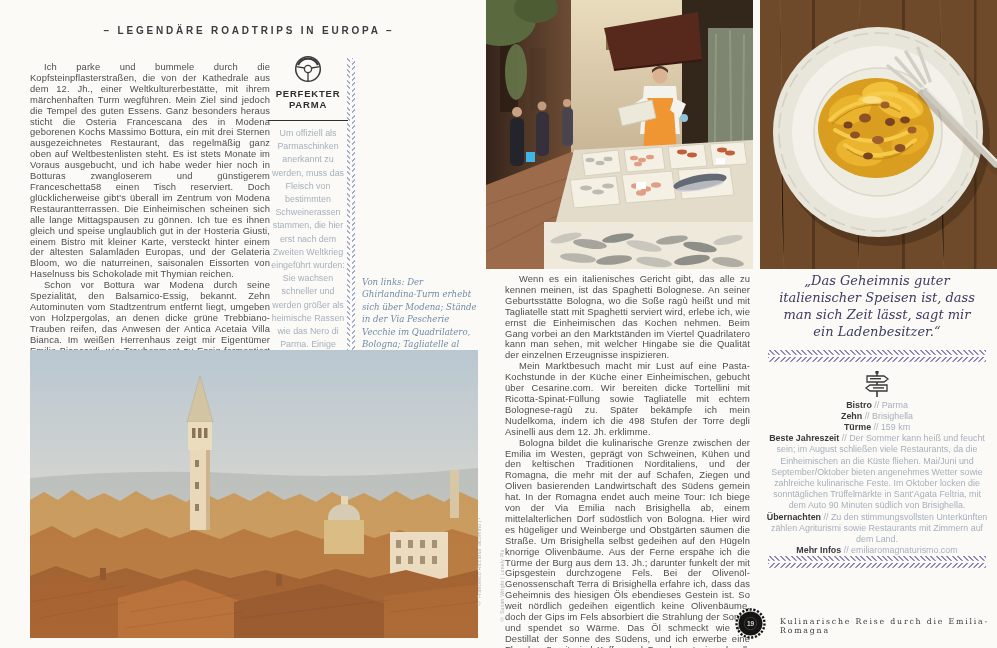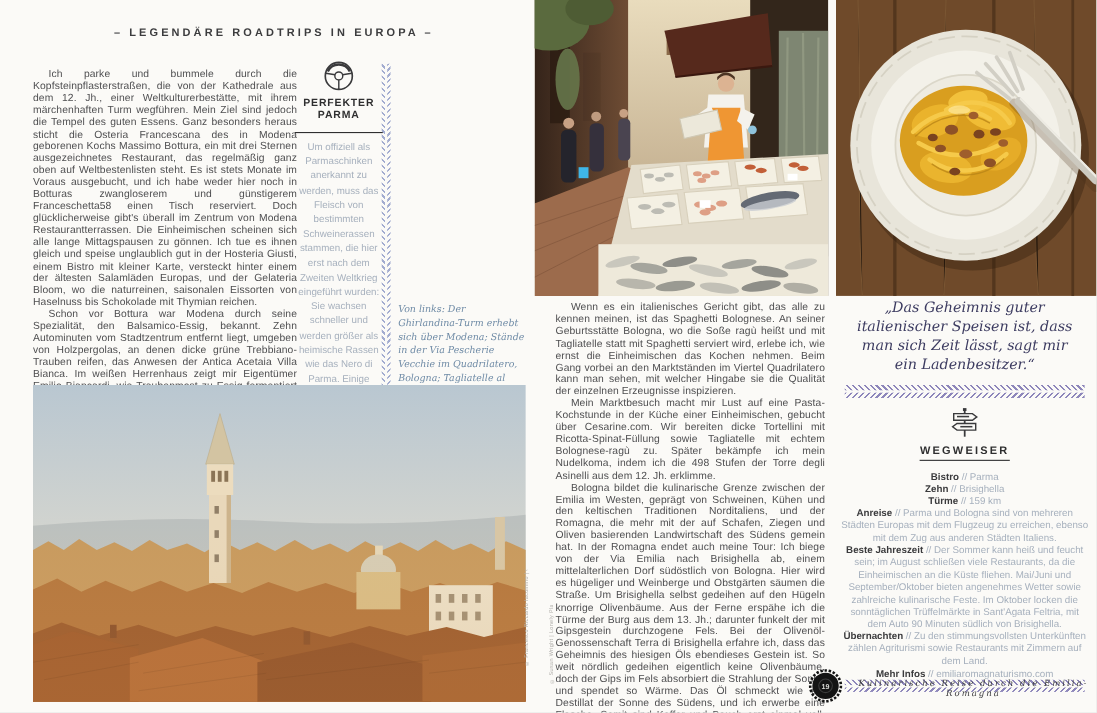--- a/index.html
+++ b/index.html
@@ -54,22 +54,22 @@
   .quote{margin:0 12px 10px;font-family:"DejaVu Serif",serif;font-style:italic;
          font-size:13px;line-height:17px;color:#3c3b60;}
   .right-col .strip-h{margin:0 4px 8px;}
   .wegweiser-icon{margin:0 auto 2px;display:block;}
   .wegweiser-title{display:inline-block;font-size:10px;font-weight:700;letter-spacing:2px;
          color:#2f2f30;border-bottom:1px solid #2f2f30;padding-bottom:2px;margin-bottom:9px;}
   .detail-line{font-size:8.9px;line-height:11.2px;color:#a6b0bd;}
   .detail-label{color:#3a3a3c;font-weight:700;}
   .strip-bottom{margin-top:8px;}
 
-  .footer-title{position:absolute;left:780px;top:617px;width:210px;text-align:center;
-         font-family:"DejaVu Serif",serif;font-style:italic;font-size:7.8px;
+  .footer-title{position:absolute;left:780px;top:617px;width:210px;text-align:left;
+         font-family:"DejaVu Serif",serif;font-size:7.8px;
          letter-spacing:1.8px;color:#3c3c3e;}
   .badge{position:absolute;left:735px;top:608px;}
 </style>
 </head>
 <body>
 
 <div class="spread">
 
   <div class="kicker">– LEGENDÄRE ROADTRIPS IN EUROPA –</div>
 
@@ -336,30 +336,28 @@
     <svg class="wegweiser-icon" width="30" height="28" viewBox="0 0 30 28">
       <rect x="13.4" y="1" width="3.2" height="2.6" fill="#3a3a3c"></rect>
       <rect x="14.2" y="3" width="1.6" height="24" fill="#3a3a3c"></rect>
       <g fill="#fbfaf7" stroke="#3a3a3c" stroke-width="1.3">
         <polygon points="5,6 22,6 26,9 22,12 5,12"></polygon>
         <polygon points="25,15 8,15 4,18 8,21 25,21"></polygon>
       </g>
       <rect x="8" y="8" width="11" height="1.4" fill="#3a3a3c"></rect>
       <rect x="11" y="17.2" width="11" height="1.4" fill="#3a3a3c"></rect>
     </svg>
-    <div><span class="wegweiser-title">WEGWEISER</span></div>
     <div class="wegweiser-details">
 
         <div class="detail-line"><span class="detail-label">Bistro</span> <span class="detail-sep">//</span> <span class="detail-text">Parma</span></div>
 
         <div class="detail-line"><span class="detail-label">Zehn</span> <span class="detail-sep">//</span> <span class="detail-text">Brisighella</span></div>
 
         <div class="detail-line"><span class="detail-label">Türme</span> <span class="detail-sep">//</span> <span class="detail-text">159 km</span></div>
 
-        <div class="detail-line"><span class="detail-label">Anreise</span> <span class="detail-sep">//</span> <span class="detail-text">Parma und Bologna sind von mehreren Städten Europas mit dem Flugzeug zu erreichen, ebenso mit dem Zug aus anderen Städten Italiens.</span></div>
 
         <div class="detail-line"><span class="detail-label">Beste Jahreszeit</span> <span class="detail-sep">//</span> <span class="detail-text">Der Sommer kann heiß und feucht sein; im August schließen viele Restaurants, da die Einheimischen an die Küste fliehen. Mai/Juni und September/Oktober bieten angenehmes Wetter sowie zahlreiche kulinarische Feste. Im Oktober locken die sonntäglichen Trüffelmärkte in Sant'Agata Feltria, mit dem Auto 90 Minuten südlich von Brisighella.</span></div>
 
         <div class="detail-line"><span class="detail-label">Übernachten</span> <span class="detail-sep">//</span> <span class="detail-text">Zu den stimmungsvollsten Unterkünften zählen Agriturismi sowie Restaurants mit Zimmern auf dem Land.</span></div>
 
         <div class="detail-line"><span class="detail-label">Mehr Infos</span> <span class="detail-sep">//</span> <span class="detail-text">emiliaromagnaturismo.com</span></div>
       </div>
     <div class="strip-h strip-bottom"></div>
   </div>
 

